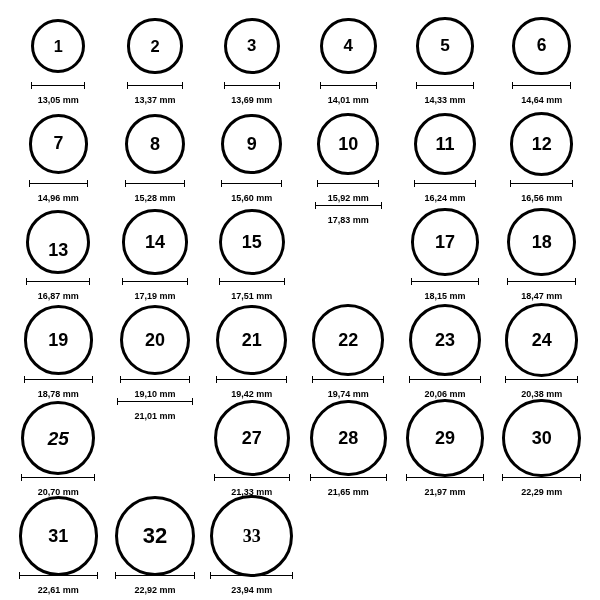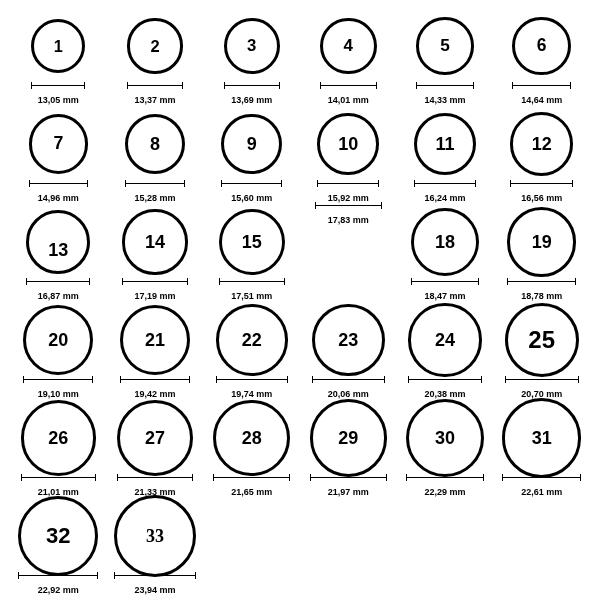--- a/index.html
+++ b/index.html
@@ -296,20 +296,33 @@
       <div class="ring-cell">
         <div class="ring-measure">
           <div class="ring-bar" style="width: 66.7146px;">
             <span class="line"></span>
           </div>
           <div class="ring-mm">17,83 mm</div>
         </div>
       </div>
       <div class="ring-cell">
         <div class="ring-circle-wrap">
+          <div class="ring-circle" style="width: 67.553px; height: 67.553px;">
+            <span class="ring-size" style="font-size: 18px;">17</span>
+          </div>
+        </div>
+        <div class="ring-measure">
+          <div class="ring-bar" style="width: 67.553px;">
+            <span class="line"></span>
+          </div>
+          <div class="ring-mm">18,15 mm</div>
+        </div>
+      </div>
+      <div class="ring-cell">
+        <div class="ring-circle-wrap">
           <div class="ring-circle" style="width: 68.3914px; height: 68.3914px;">
             <span class="ring-size" style="font-size: 18px;">18</span>
           </div>
         </div>
         <div class="ring-measure">
           <div class="ring-bar" style="width: 68.3914px;">
             <span class="line"></span>
           </div>
           <div class="ring-mm">18,47 mm</div>
         </div>
@@ -388,36 +401,31 @@
         <div class="ring-measure">
           <div class="ring-bar" style="width: 73.3956px;">
             <span class="line"></span>
           </div>
           <div class="ring-mm">20,38 mm</div>
         </div>
       </div>
       <div class="ring-cell">
         <div class="ring-circle-wrap">
           <div class="ring-circle" style="width: 74.234px; height: 74.234px;">
-            <span class="ring-size" style="font-size: 24px;">25</span>
+            <span class="ring-size" style="font-size: 19px; font-style: italic;">25</span>
           </div>
         </div>
         <div class="ring-measure">
           <div class="ring-bar" style="width: 74.234px;">
             <span class="line"></span>
           </div>
           <div class="ring-mm">20,70 mm</div>
         </div>
       </div>
       <div class="ring-cell">
-        <div class="ring-circle-wrap">
-          <div class="ring-circle" style="width: 75.0462px; height: 75.0462px;">
-            <span class="ring-size" style="font-size: 18px;">26</span>
-          </div>
-        </div>
         <div class="ring-measure">
           <div class="ring-bar" style="width: 75.0462px;">
             <span class="line"></span>
           </div>
           <div class="ring-mm">21,01 mm</div>
         </div>
       </div>
       <div class="ring-cell">
         <div class="ring-circle-wrap">
           <div class="ring-circle" style="width: 75.8846px; height: 75.8846px;">

